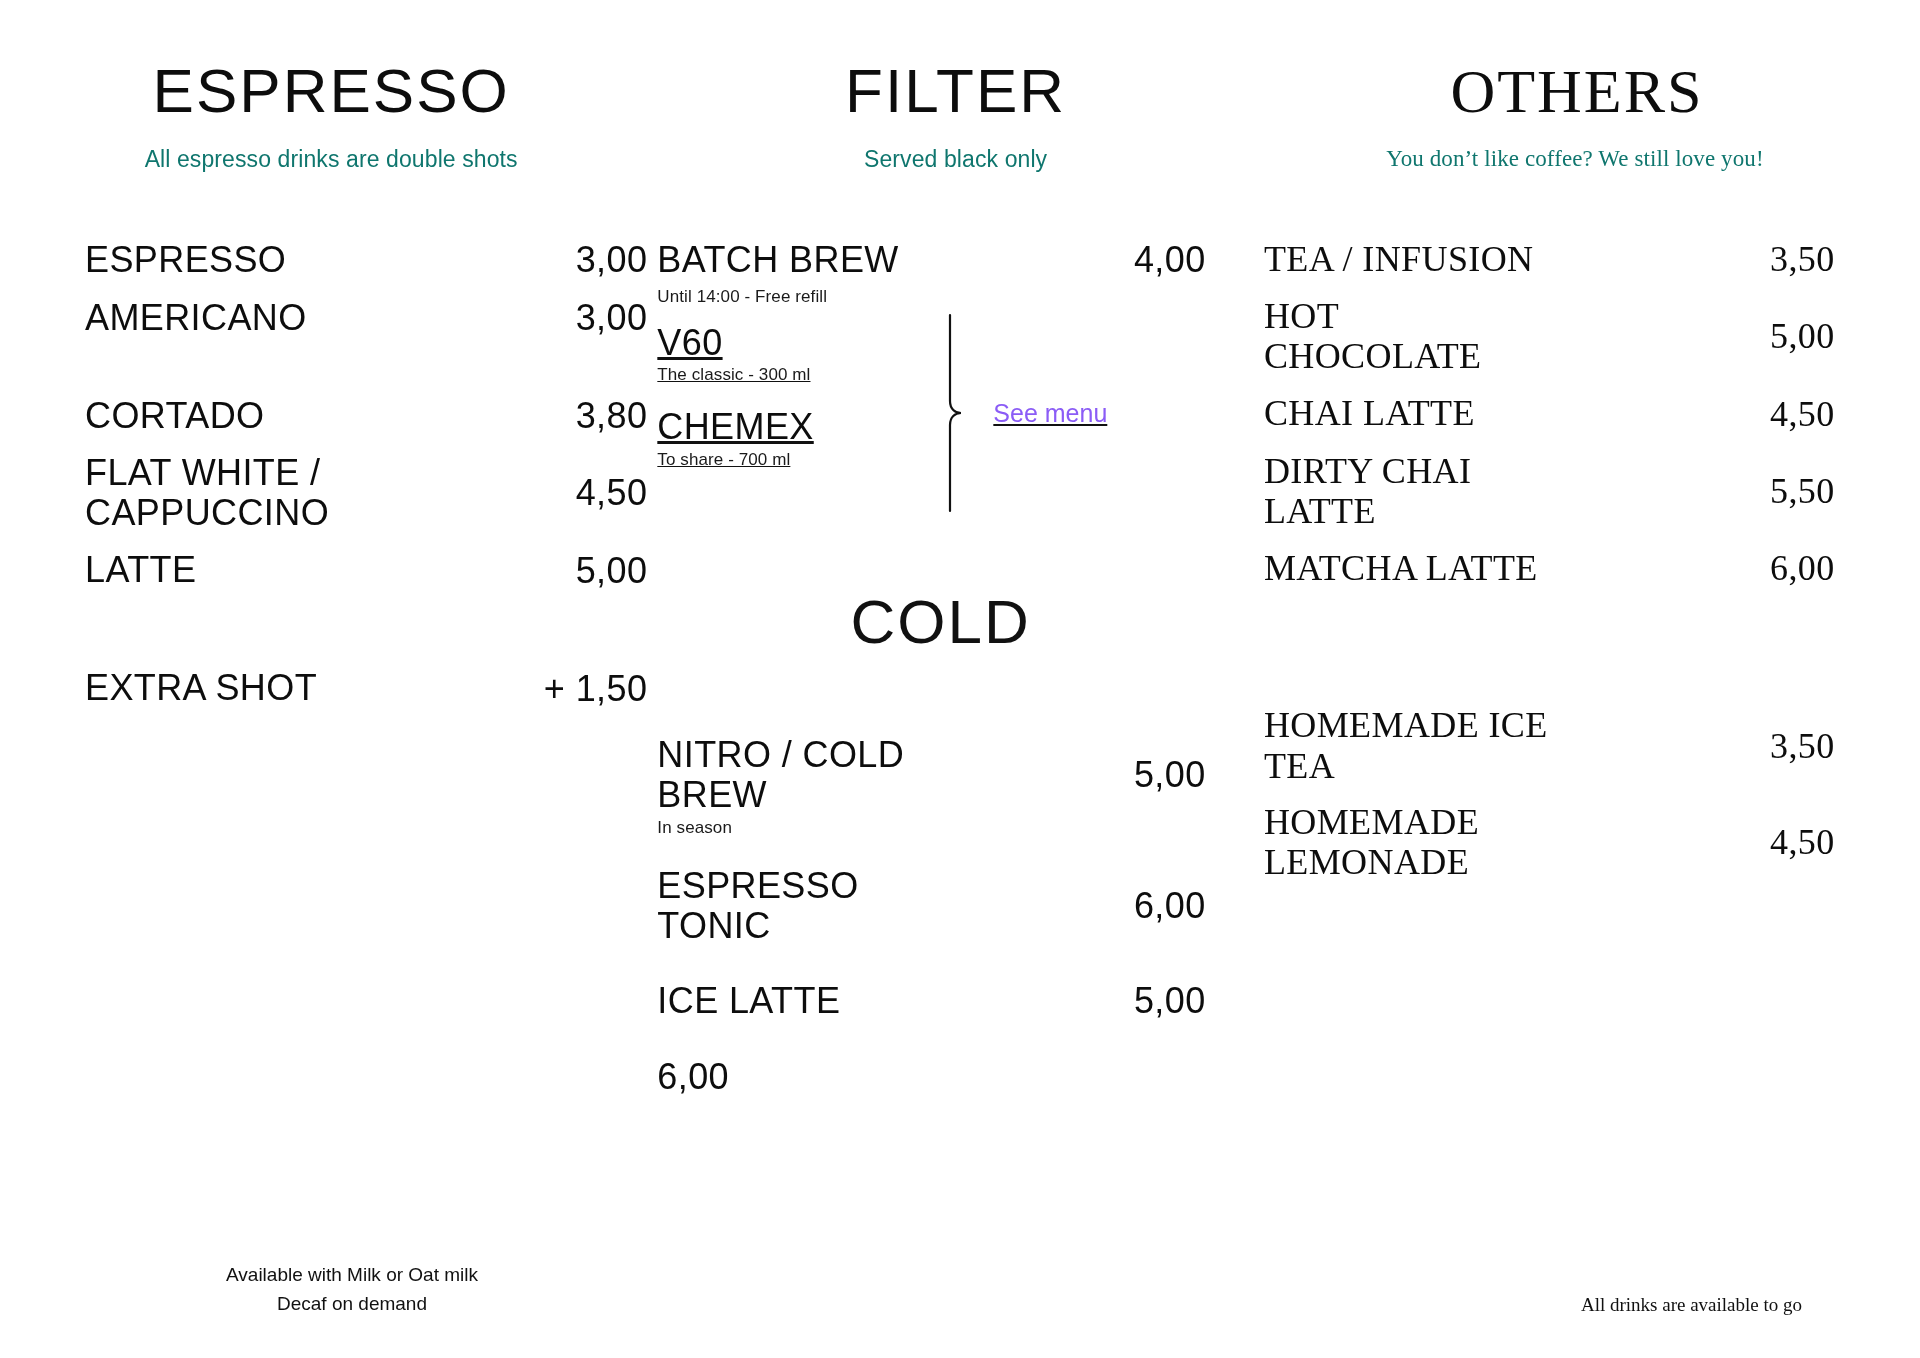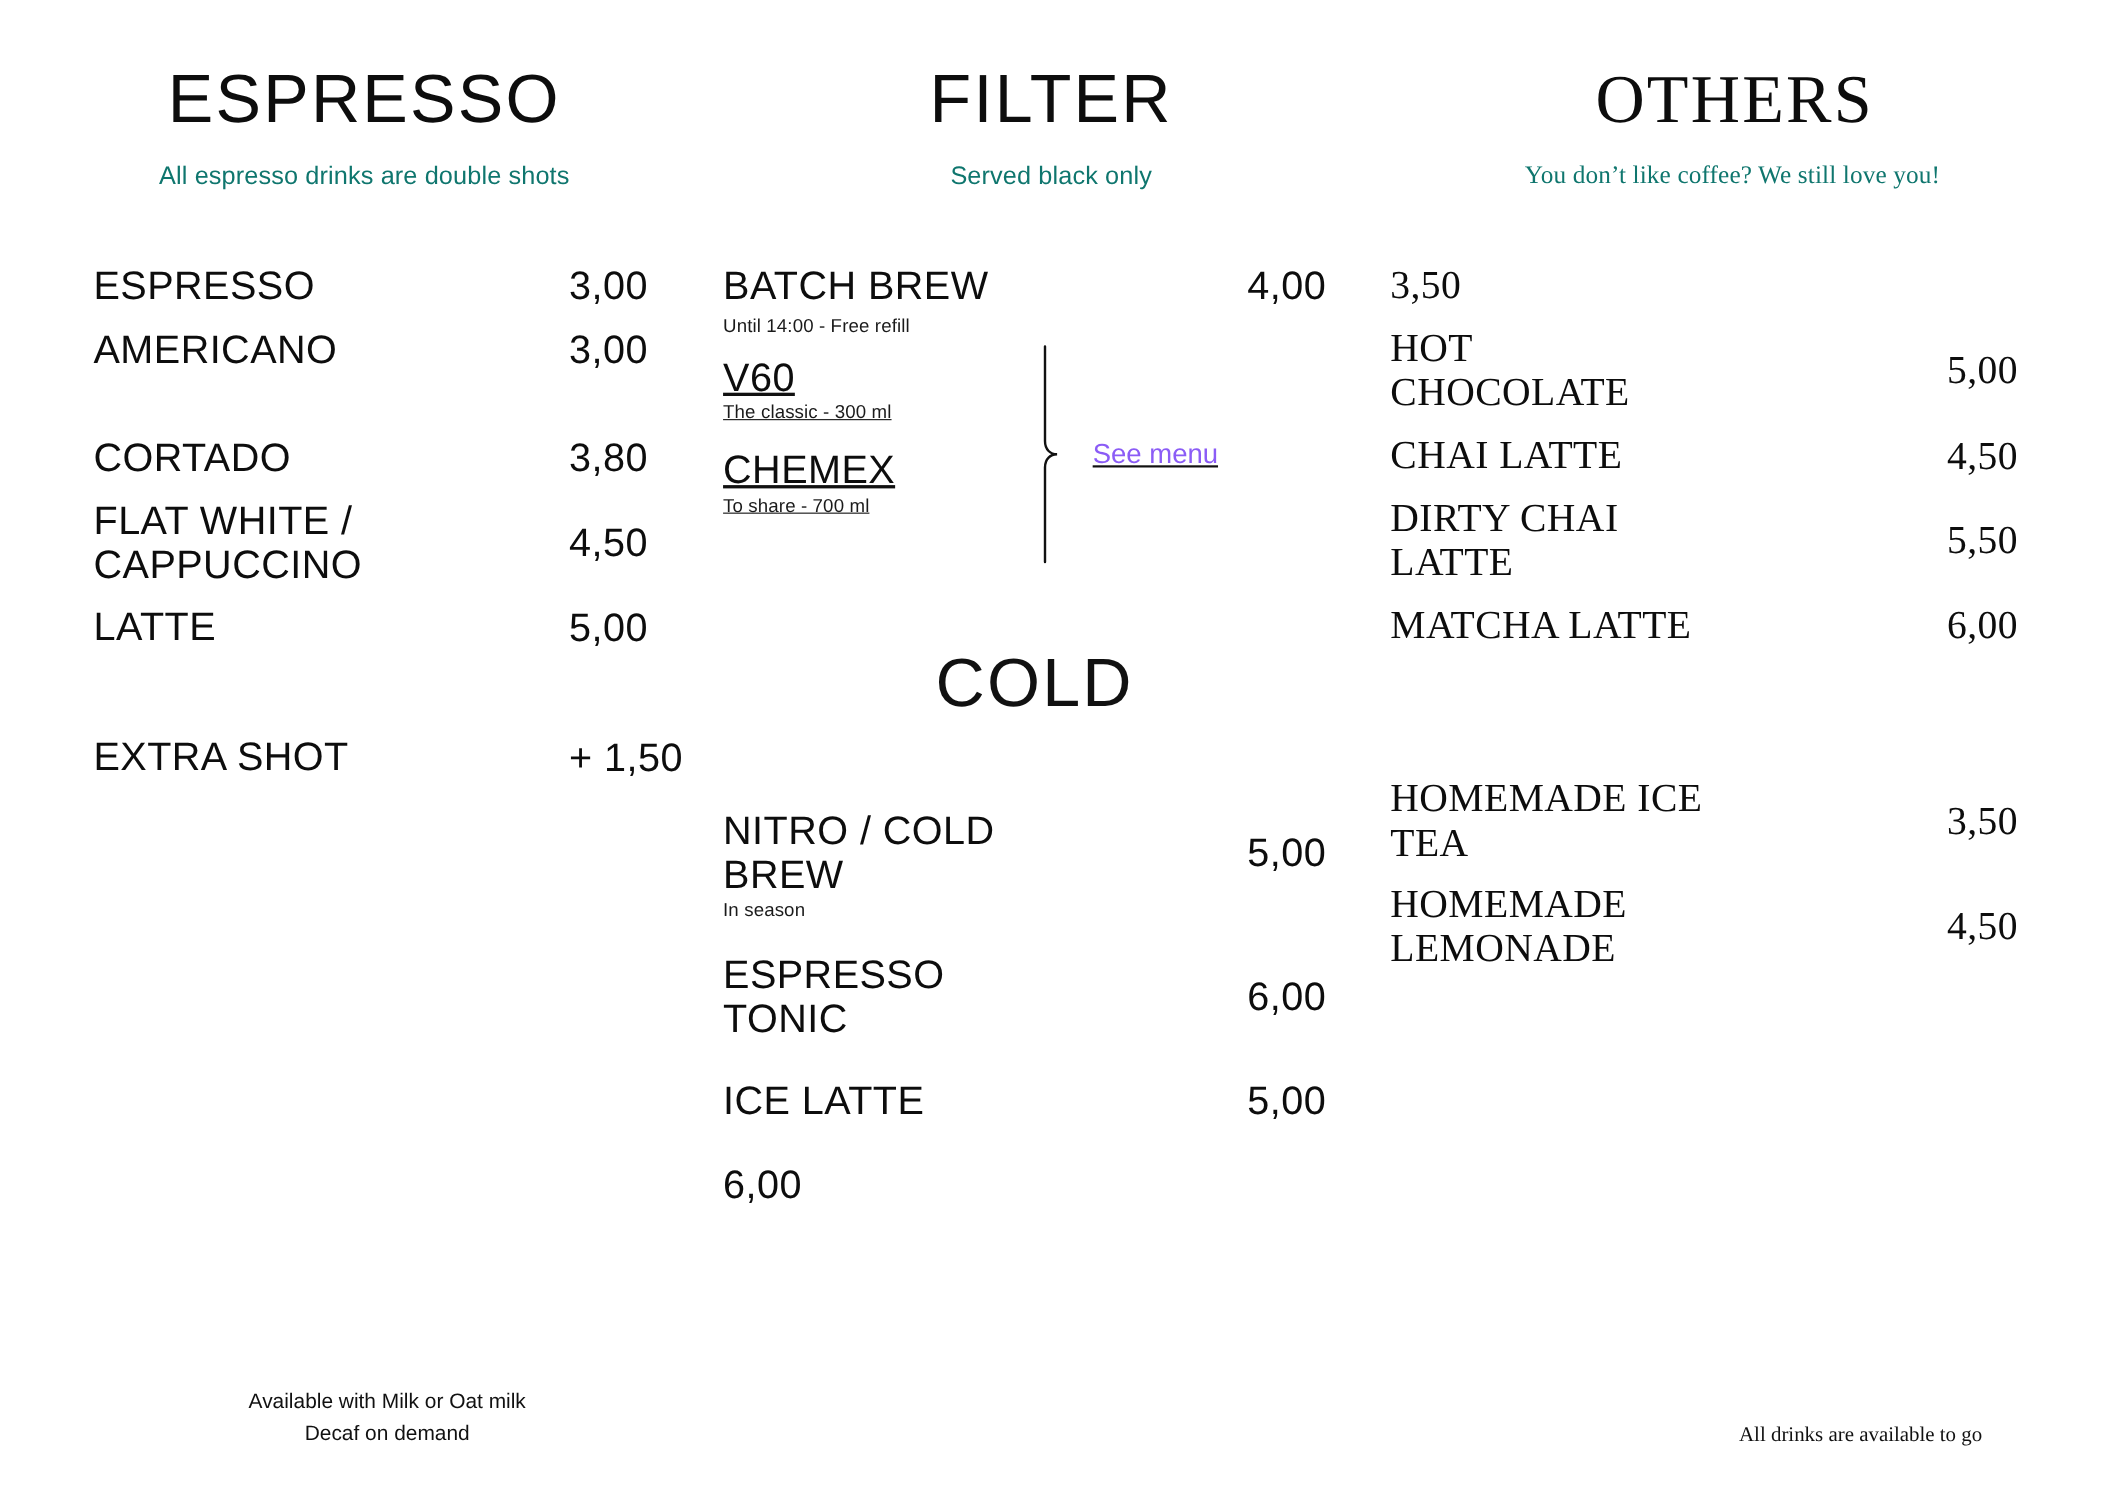--- a/index.html
+++ b/index.html
@@ -84,21 +84,21 @@
     margin-top: 2px;
     letter-spacing: 0.1px;
   }
   .sp-28 { height: 28px; }
   .sp-40 { height: 40px; }
   .sp-60 { height: 60px; }
 
   
   .col-espresso .row { margin-bottom: 16px; }
   .col-espresso .name { width: 330px; }
-  .col-espresso .price { width: 130px; text-align: left; }
+  .col-espresso .price { width: 130px; text-align: right; }
 
   
   .col-filter .name { width: 290px; }
   .col-filter .price { width: 120px; text-align: left; }
   .col-filter .row { margin-bottom: 6px; }
 
   .brace-block {
     display: flex;
     flex-direction: row;
     align-items: stretch;
@@ -262,20 +262,21 @@
       </div>
     </div>
   </div>
 
   <div class="column col-others">
     <h1 class="section-title">OTHERS</h1>
     <div class="section-sub">You don’t like coffee? We still love you!</div>
 
     <div class="items">
       <div class="row">
+        <div class="name">TEA / INFUSION</div>
         <div class="price">3,50</div>
       </div>
       <div class="row">
         <div class="name">HOT CHOCOLATE</div>
         <div class="price">5,00</div>
       </div>
       <div class="row">
         <div class="name">CHAI LATTE</div>
         <div class="price">4,50</div>
       </div>

